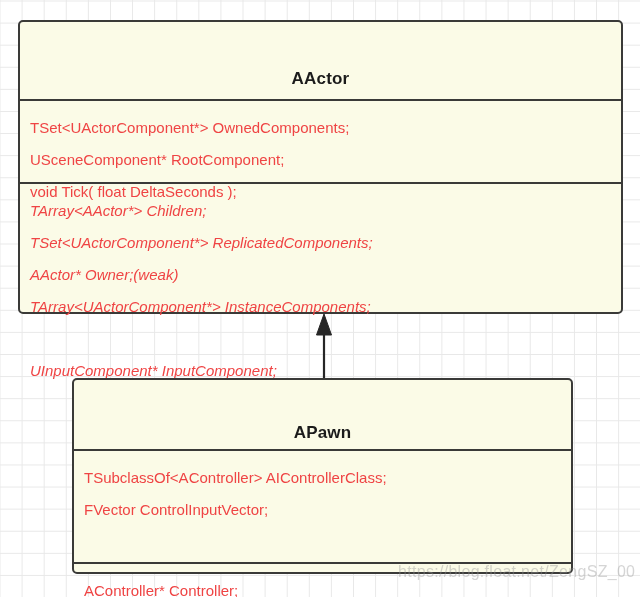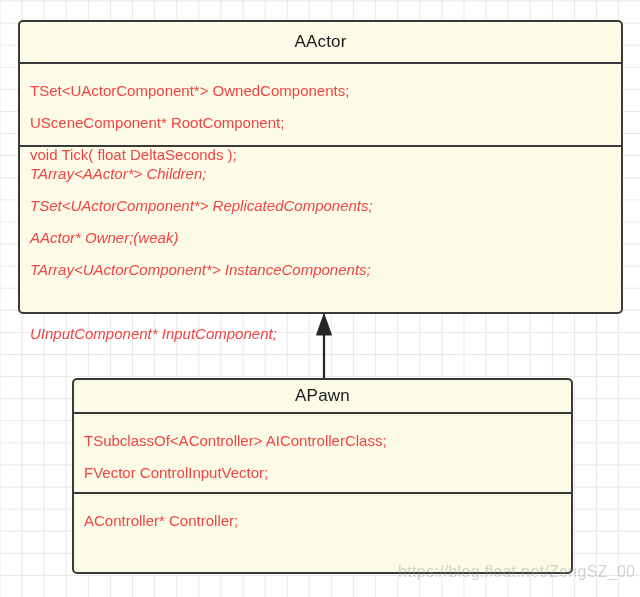--- a/index.html
+++ b/index.html
@@ -30,28 +30,29 @@
     position: absolute;
     box-sizing: border-box;
     background: #fbfbe7;
     border: 2.5px solid #3a3a38;
     border-radius: 5px;
     box-shadow: 0 0 0 0 transparent;
   }
 
   .uml-title {
     text-align: center;
-    font-weight: normal;
+    font-weight: bold;
     font-size: 17px;
     color: #1b1b1b;
     letter-spacing: 0.2px;
     box-sizing: border-box;
     display: flex;
     align-items: center;
     justify-content: center;
+    margin-top: 37px;
   }
 
   .uml-compartment {
     box-sizing: border-box;
     border-top: 2.5px solid #3a3a38;
     padding: 6px 9px 6px 10px;
   }
 
   .uml-line {
     font-size: 15px;
@@ -76,21 +77,21 @@
   #aactor-compartment-2 { height: 168px; font-style: italic; }
 
   
   #class-apawn {
     left: 72px;
     top: 378px;
     width: 501px;
     height: 196px;
   }
   #class-apawn .uml-title { height: 32px; }
-  #apawn-compartment-1 { height: 80px; }
+  #apawn-compartment-1 { height: 113px; }
   #apawn-compartment-2 { height: 63px; }
 
   
   #generalization-arrow {
     position: absolute;
     left: 304px;
     top: 313px;
     width: 40px;
     height: 66px;
   }

